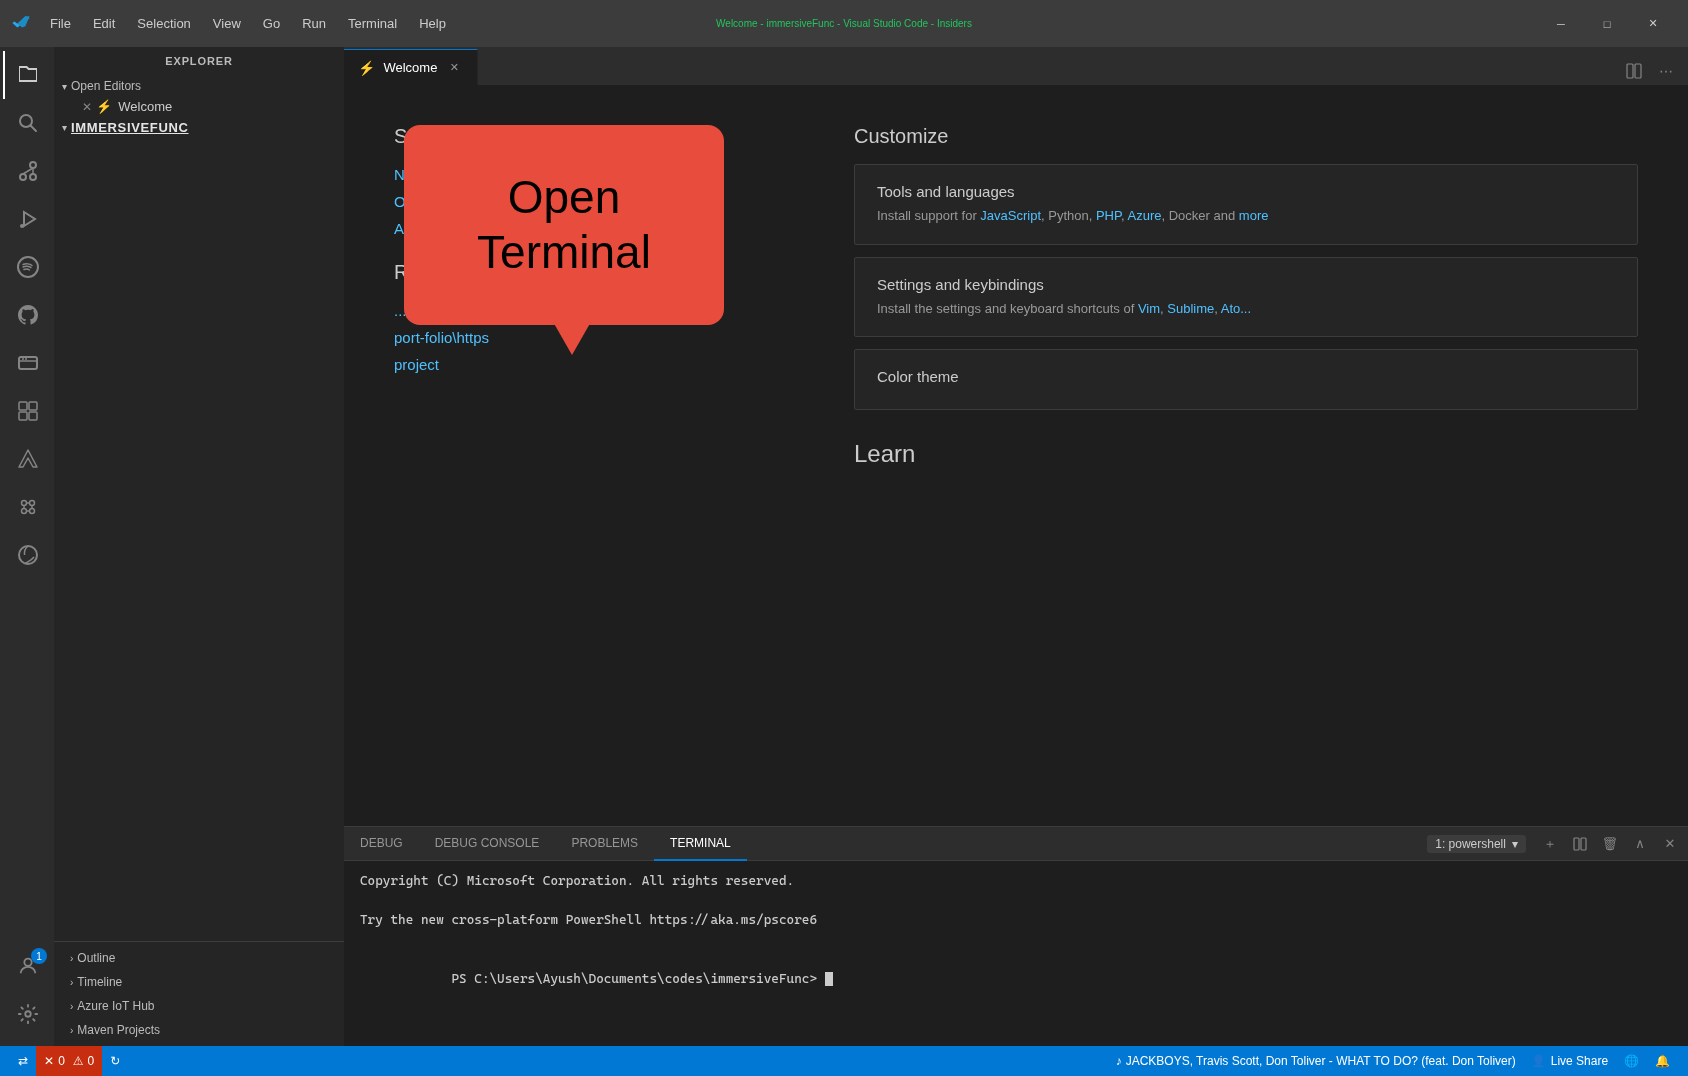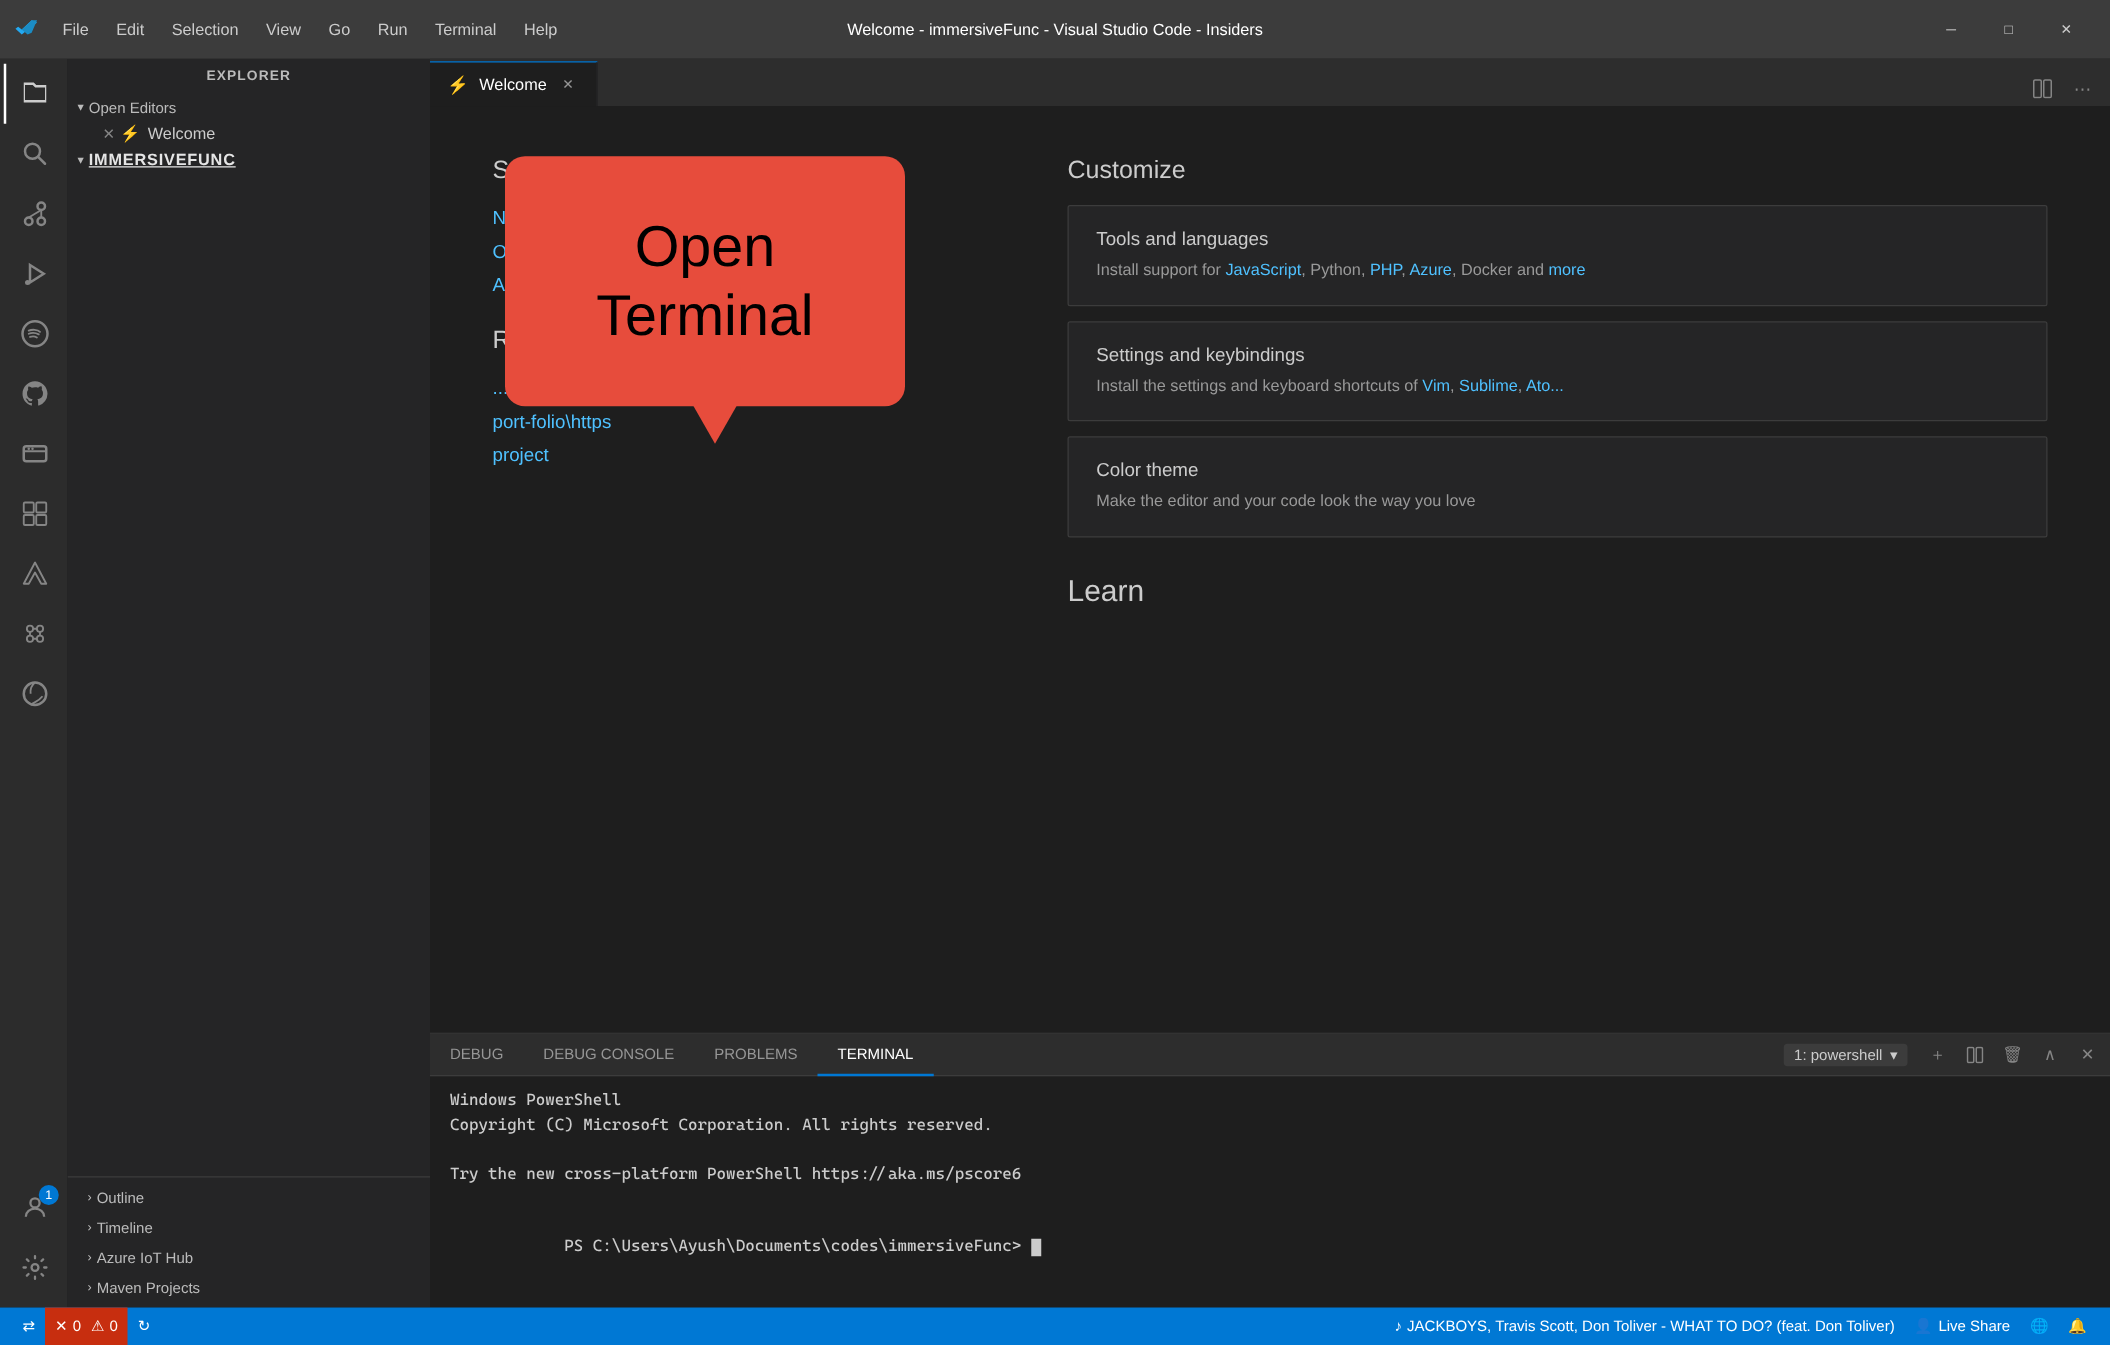--- a/index.html
+++ b/index.html
@@ -42,22 +42,22 @@
       padding: 4px 10px;
       font-size: 13px;
       color: #cccccc;
       cursor: pointer;
       border-radius: 4px;
     }
     .title-text {
       position: absolute;
       left: 50%;
       transform: translateX(-50%);
-      font-size: 13px;
-      color: #ffffff;
+      font-size: 10px;
+      color: #22c55e;
     }
     .window-controls {
       display: flex;
       gap: 0;
       margin-left: auto;
     }
     .win-btn {
       width: 46px;
       height: 36px;
       display: flex;
@@ -696,21 +696,20 @@
 
             <div class="customize-card">
               <div class="customize-card-title">Settings and keybindings</div>
               <div class="customize-card-desc">
                 Install the settings and keyboard shortcuts of <a>Vim</a>, <a>Sublime</a>, <a>Ato...</a>
               </div>
             </div>
 
             <div class="customize-card">
               <div class="customize-card-title">Color theme</div>
-              <div class="customize-card-desc">Make the editor and your code look the way you love</div>
             </div>
 
             <div class="learn-title">Learn</div>
           </div>
         </div>
       </div>
 
       <div class="terminal-panel">
         <div class="panel-tabs">
           <div class="panel-tab">DEBUG</div>
@@ -728,21 +727,20 @@
                 <rect x="1" y="1" width="5" height="12" rx="1" fill="none" stroke="currentColor" stroke-width="1.2"></rect>
                 <rect x="8" y="1" width="5" height="12" rx="1" fill="none" stroke="currentColor" stroke-width="1.2"></rect>
               </svg>
             </div>
             <div class="panel-action" title="Kill Terminal">🗑</div>
             <div class="panel-action" title="Maximize Panel">∧</div>
             <div class="panel-action" title="Close Panel">✕</div>
           </div>
         </div>
         <div class="terminal-content">
-          <div class="terminal-line">Windows PowerShell</div>
           <div class="terminal-line">Copyright (C) Microsoft Corporation. All rights reserved.</div>
           <div class="terminal-line"> </div>
           <div class="terminal-line">Try the new cross-platform PowerShell https://aka.ms/pscore6</div>
           <div class="terminal-line"> </div>
           <div class="terminal-line">
             <span>PS C:\Users\Ayush\Documents\codes\immersiveFunc&gt; </span><span class="cursor"></span>
           </div>
         </div>
       </div>
 

